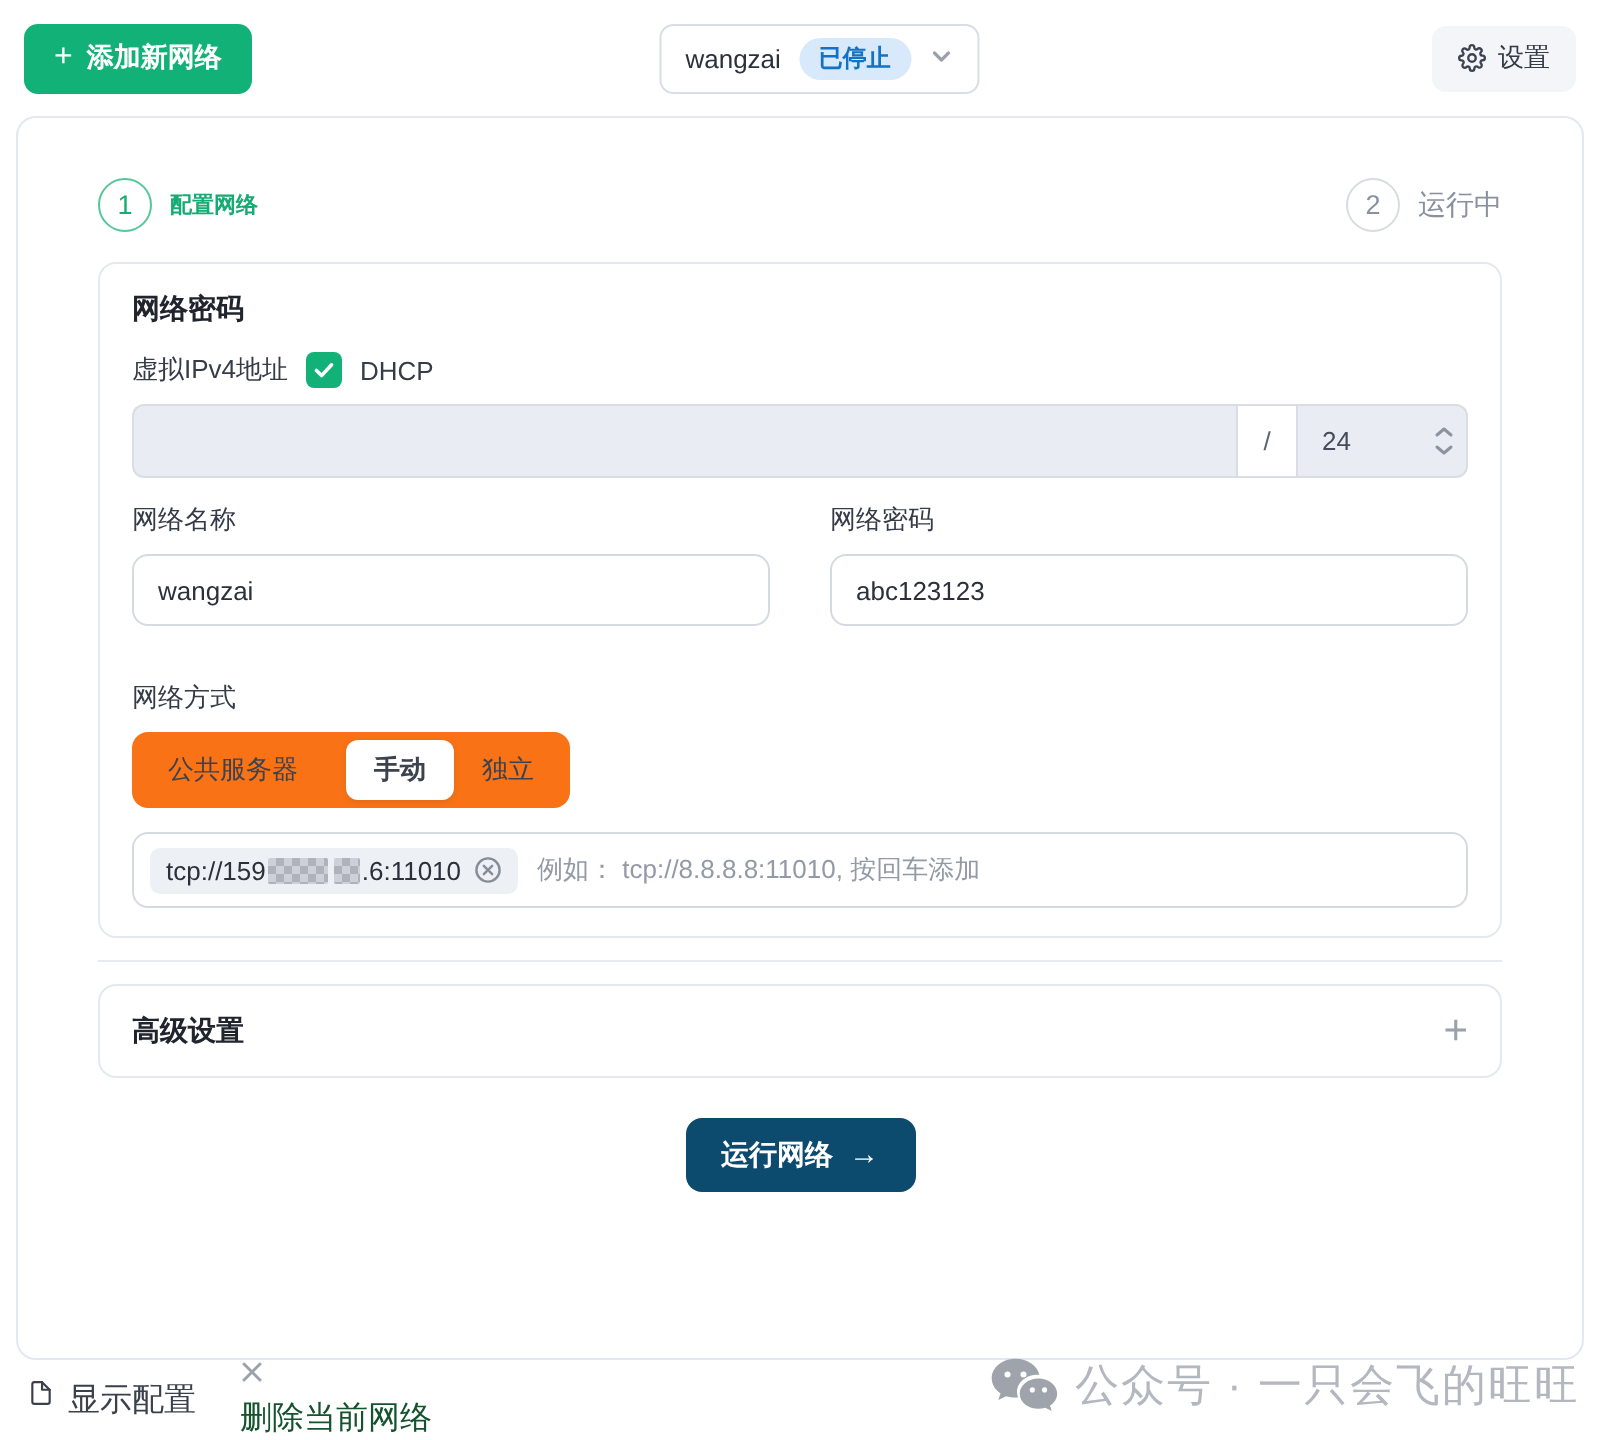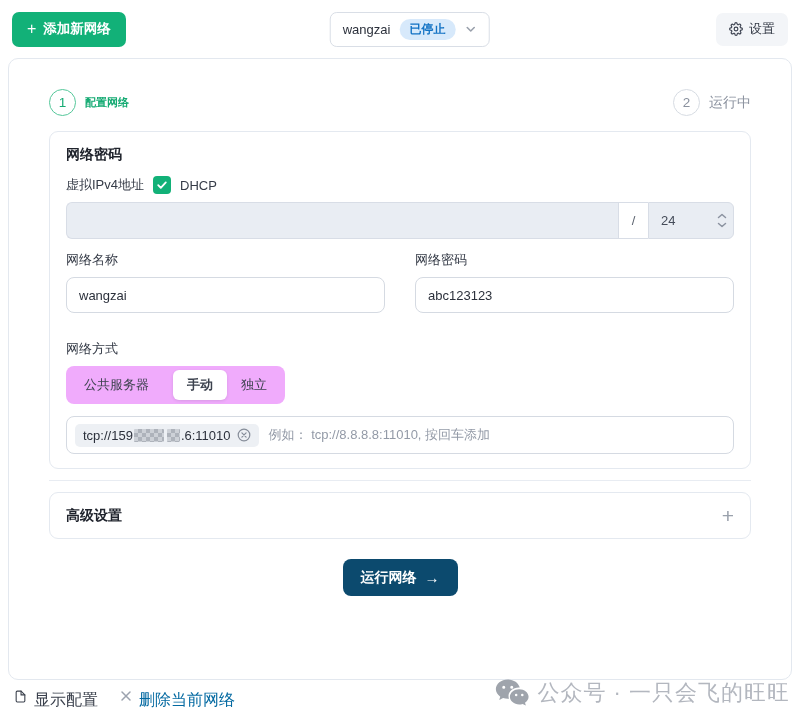--- a/index.html
+++ b/index.html
@@ -51,21 +51,21 @@
   .spinner { display:flex; flex-direction:column; gap:3px; cursor:pointer; }
 
   .two-col { display:flex; gap:30px; margin-top:12px; }
   .col { flex:1; }
   .field-label { font-size:13px; color:#353b47; }
   .text-input { margin-top:8px; width:100%; height:36px; border:1px solid #d5dae2; border-radius:8px;
     padding:0 12px; font-size:13px; color:#2b303b; background:#fff; outline:none;
     font-family:"Liberation Sans","DejaVu Sans",sans-serif; }
 
   .method-label { margin-top:27px; font-size:13px; color:#353b47; }
-  .segmented { margin-top:8px; display:inline-flex; align-items:center; background:#f0abfc;
+  .segmented { margin-top:8px; display:inline-flex; align-items:center; background:#f97316;
     border-radius:8px; padding:4px; }
   .seg-item { padding:6px 14px; font-size:13px; color:#3c424e; border-radius:6px; cursor:pointer; white-space:nowrap; }
   .seg-item.selected { background:#fff; font-weight:bold; box-shadow:0 1px 3px rgba(30,40,60,.12);margin-left:10px; }
 
   .peer-input { margin-top:12px; height:38px; border:1px solid #d5dae2; border-radius:8px;
     display:flex; align-items:center; padding:0 8px; }
   .chip { display:inline-flex; align-items:center; gap:6px; background:#edf0f4; border-radius:5px;
     padding:4px 8px; font-size:13px; color:#2b303b; }
   .mosaic { display:inline-block; height:13px; border-radius:1px;
     background:
@@ -84,21 +84,21 @@
 
   .run-row { display:flex; justify-content:center; margin-top:20px; }
   .btn-run { display:inline-flex; align-items:center; gap:8px; background:#0c4a6e; color:#fff; border:none;
     border-radius:8px; height:37px; padding:0 18px; font-size:14px; font-weight:bold; cursor:pointer; }
   .btn-run .arrow { font-size:15px; font-weight:normal; }
 
   
   .footer { height:40px; display:flex; align-items:center; padding:0 14px; gap:22px; }
   .foot-btn { display:inline-flex; align-items:flex-start; gap:7px; font-size:16px; cursor:pointer; background:none; border:none; }
   .foot-btn.show { color:#3a404c; }
-  .foot-btn.delete { color:#0369a1; }
+  .foot-btn.delete { color:#14532d;flex-direction:column; }
 
   .watermark { position:absolute; right:10px; bottom:12px; display:flex; align-items:center; gap:8px;
     color:#b3b7bf; font-size:22px; letter-spacing:1px; z-index:5; pointer-events:none; }
 </style>
 </head>
 <body>
 
 <div class="topbar">
   <button class="btn-add">
     <span class="plus">+</span>

